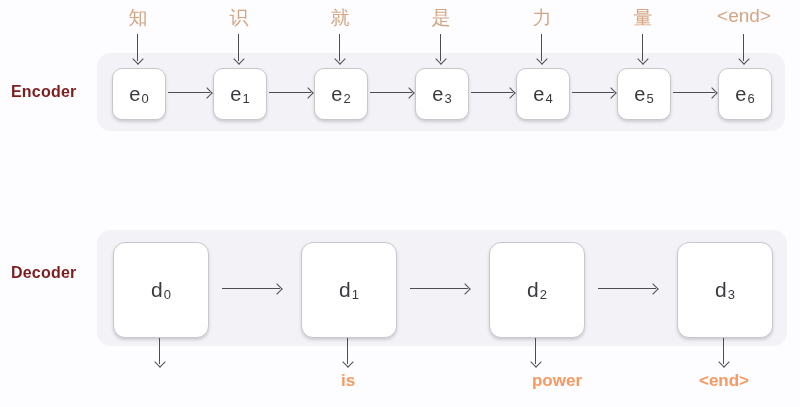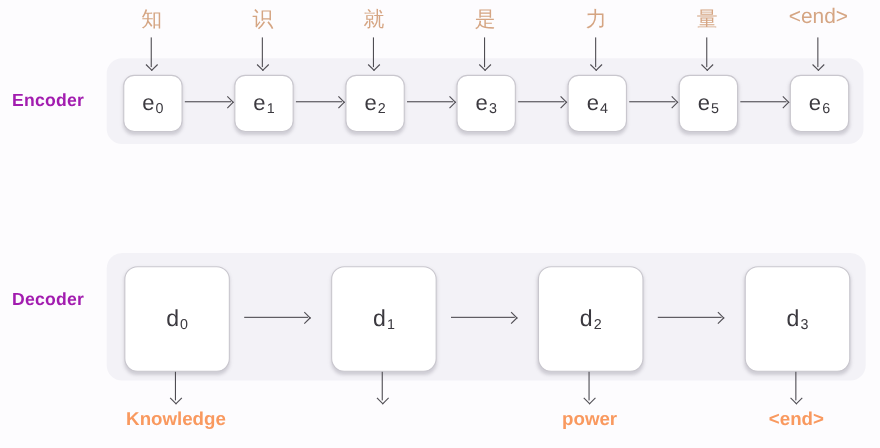--- a/index.html
+++ b/index.html
@@ -15,21 +15,21 @@
   }
   .panel {
     position:absolute;
     background:#f3f2f7;
     border-radius:14px;
   }
   .enc-panel { left:97px; top:53px;  width:688px; height:78px;  }
   .dec-panel { left:97px; top:230px; width:690px; height:116px; }
   .section-label {
     position:absolute; left:11px;
-    font-size:16px; font-weight:bold; color:#a21caf;
+    font-size:16px; font-weight:bold; color:#7f1d1d;
     letter-spacing:0.2px;
   }
   .enc-title { top:83px;  }
   .dec-title { top:264px; }
   .cell {
     position:absolute;
     background:#ffffff;
     border:1px solid #c9c7ce;
     box-shadow:0 2px 3px rgba(100,95,110,0.25);
     display:flex; align-items:center; justify-content:center;
@@ -158,17 +158,17 @@
 
   <div class="harrow dec-harrow" style="left:222px"></div>
   <div class="harrow dec-harrow" style="left:410px"></div>
   <div class="harrow dec-harrow" style="left:598px"></div>
 
   <div class="varrow out-arrow" style="left:159px"></div>
   <div class="varrow out-arrow" style="left:347px"></div>
   <div class="varrow out-arrow" style="left:535px"></div>
   <div class="varrow out-arrow" style="left:723px"></div>
 
-  <div class="out-label" style="left:80px">Knowledge</div>
-  <div class="out-label" style="left:456px">power</div>
+  <div class="out-label" style="left:268px">is</div>
+  <div class="out-label" style="left:477px">power</div>
   <div class="out-label" style="left:644px">&lt;end&gt;</div>
 
 </div>
 
 </body></html>

